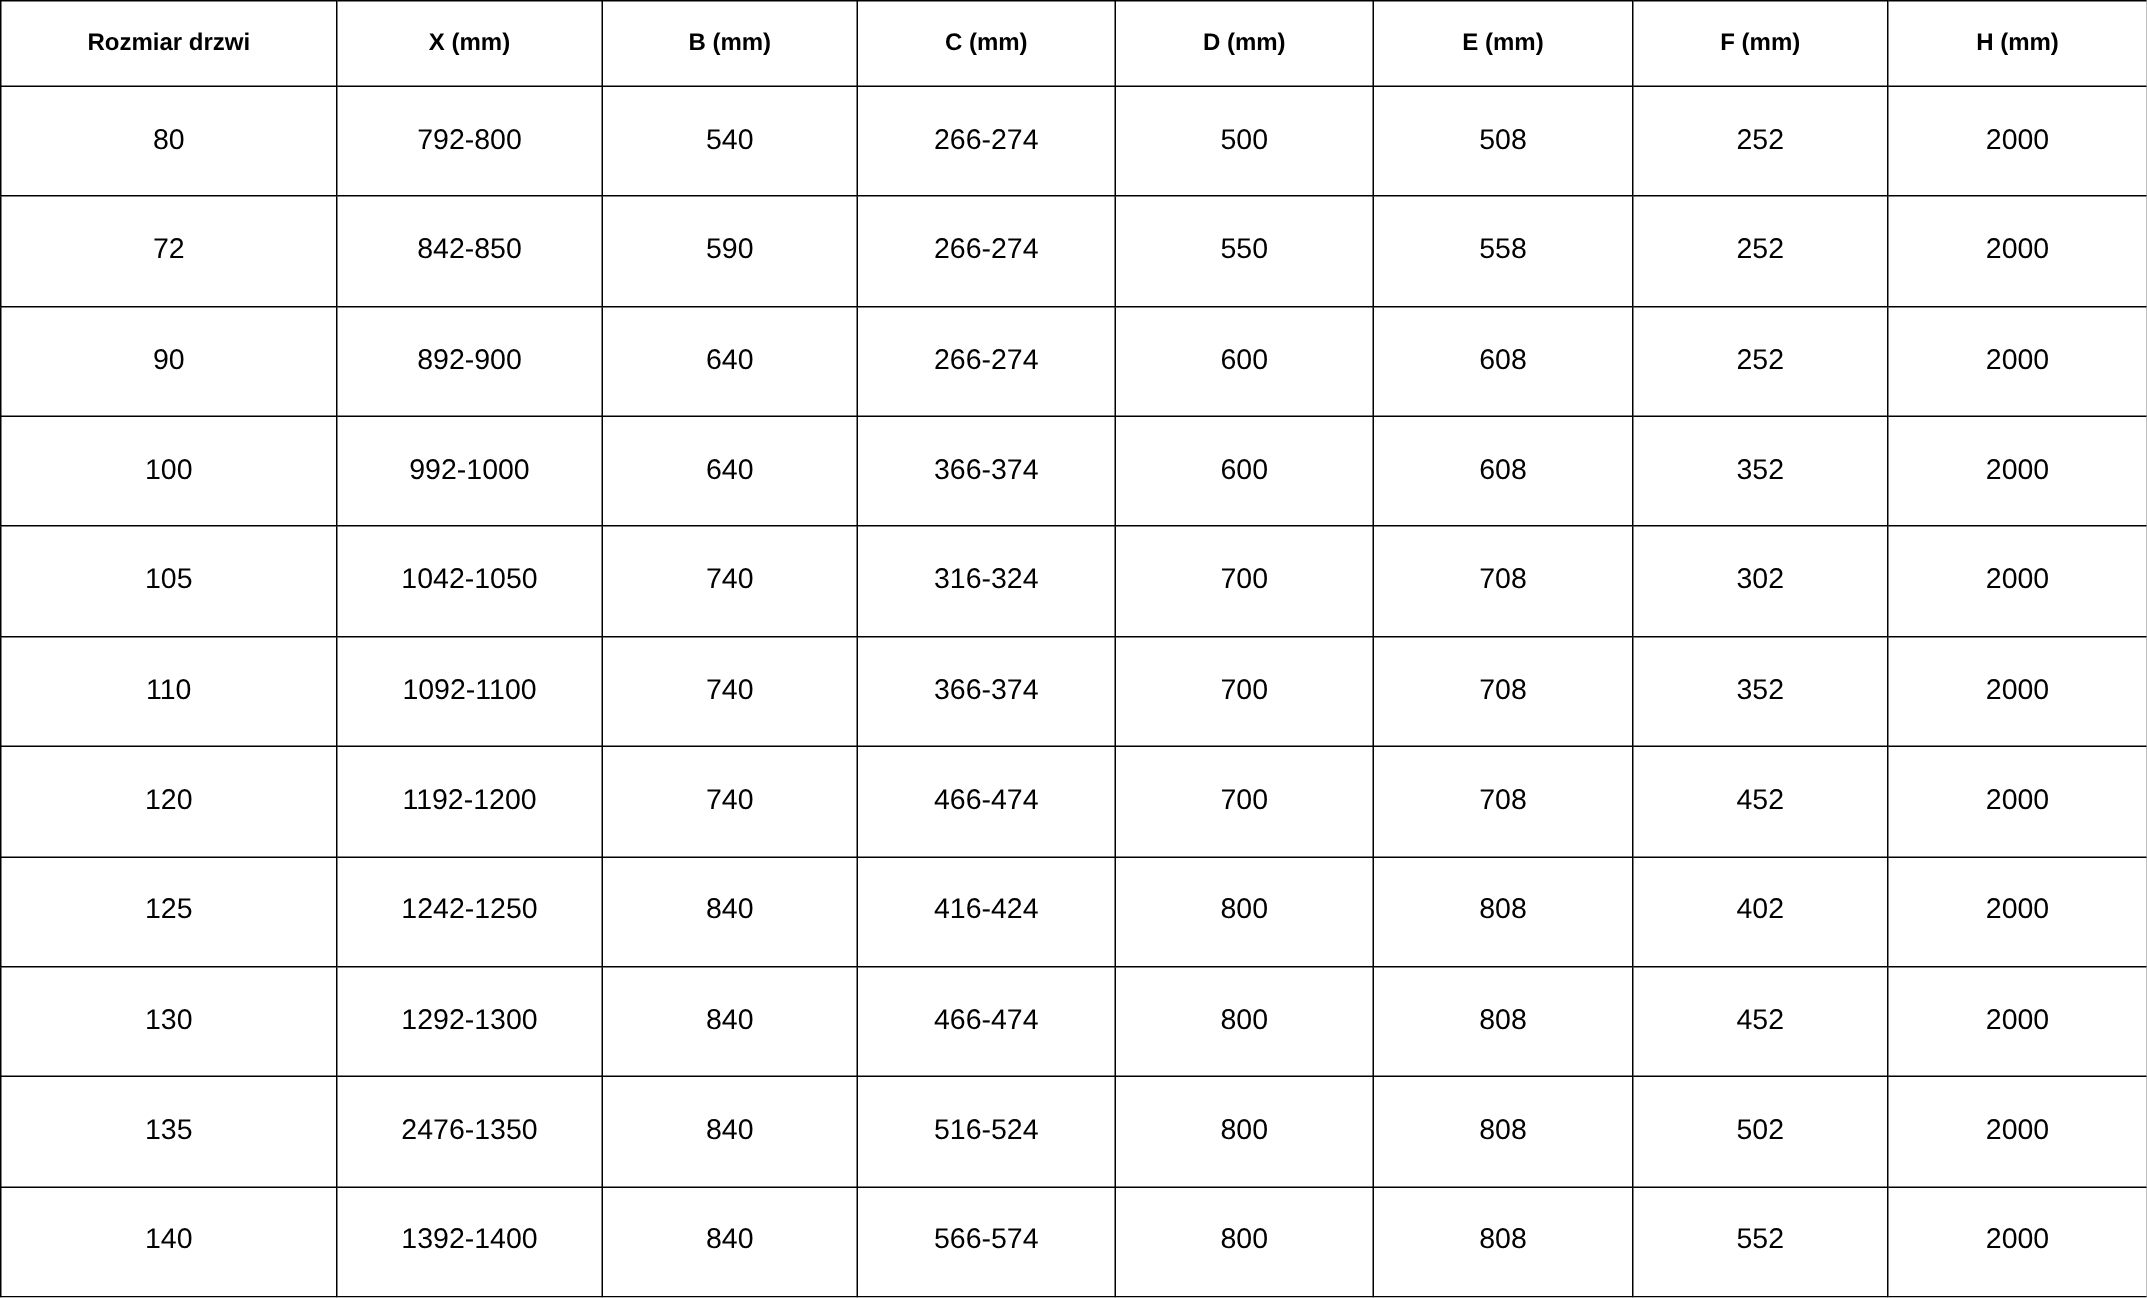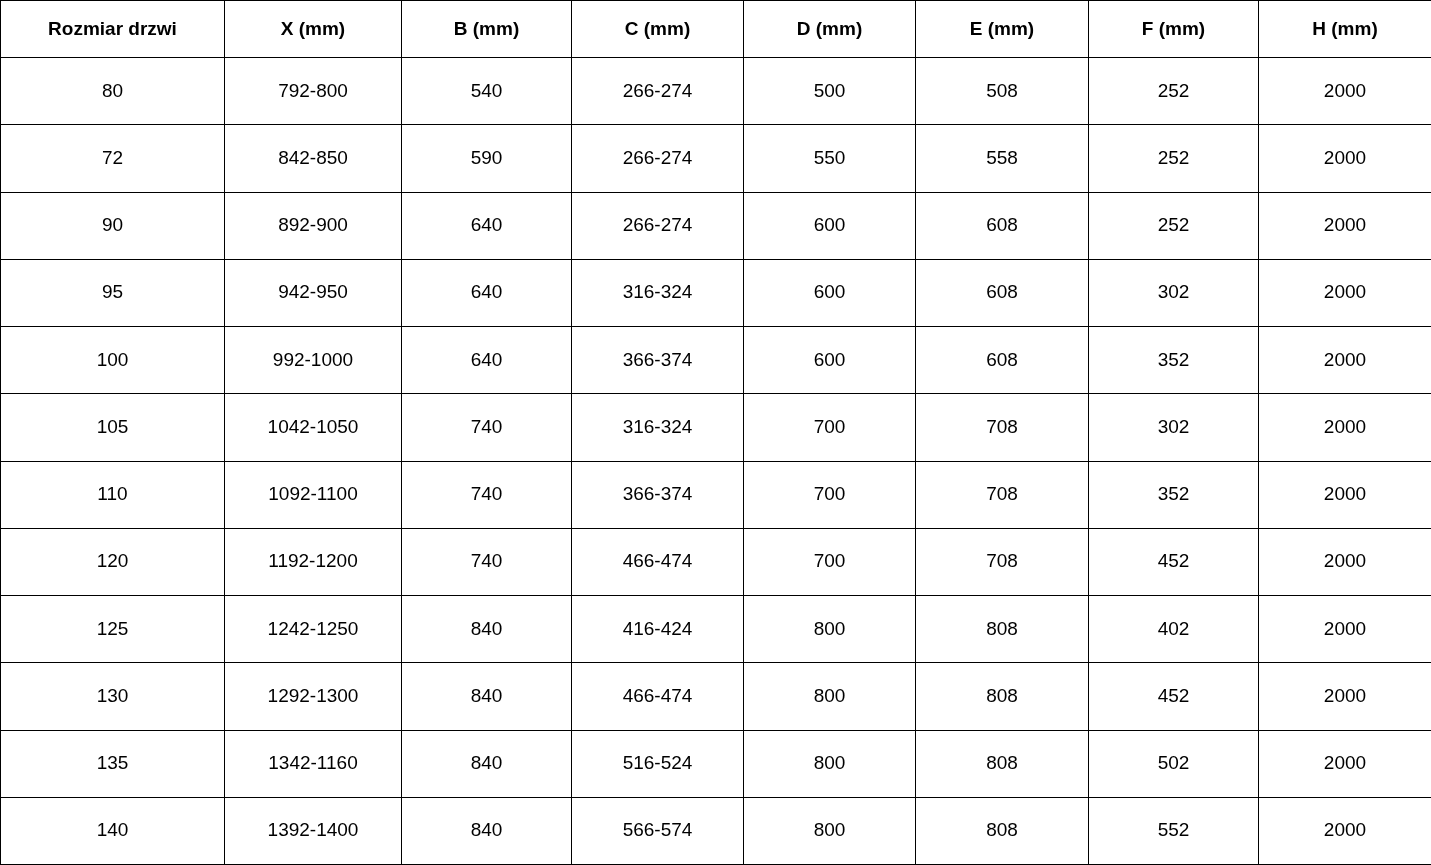--- a/index.html
+++ b/index.html
@@ -24,21 +24,21 @@
   .spec-table td {
     border: 1px solid #000000;
     text-align: center;
     vertical-align: middle;
     font-size: 19px;
     padding: 0;
     line-height: 1.2;
   }
   .spec-table thead th {
     font-weight: bold;
-    font-size: 19px;
+    font-size: 16px;
     height: 56px;
   }
   .spec-table tbody td {
     font-weight: normal;
     height: 54px;
   }
   
   col.c0 { width: 224px; }
   col.c1 { width: 177px; }
   col.c2 { width: 170px; }
@@ -99,30 +99,20 @@
         <td>90</td>
         <td>892-900</td>
         <td>640</td>
         <td>266-274</td>
         <td>600</td>
         <td>608</td>
         <td>252</td>
         <td>2000</td>
       </tr>
       <tr>
-        <td>95</td>
-        <td>942-950</td>
-        <td>640</td>
-        <td>316-324</td>
-        <td>600</td>
-        <td>608</td>
-        <td>302</td>
-        <td>2000</td>
-      </tr>
-      <tr>
         <td>100</td>
         <td>992-1000</td>
         <td>640</td>
         <td>366-374</td>
         <td>600</td>
         <td>608</td>
         <td>352</td>
         <td>2000</td>
       </tr>
       <tr>
@@ -170,21 +160,21 @@
         <td>1292-1300</td>
         <td>840</td>
         <td>466-474</td>
         <td>800</td>
         <td>808</td>
         <td>452</td>
         <td>2000</td>
       </tr>
       <tr>
         <td>135</td>
-        <td>1342-1160</td>
+        <td>2476-1350</td>
         <td>840</td>
         <td>516-524</td>
         <td>800</td>
         <td>808</td>
         <td>502</td>
         <td>2000</td>
       </tr>
       <tr>
         <td>140</td>
         <td>1392-1400</td>

